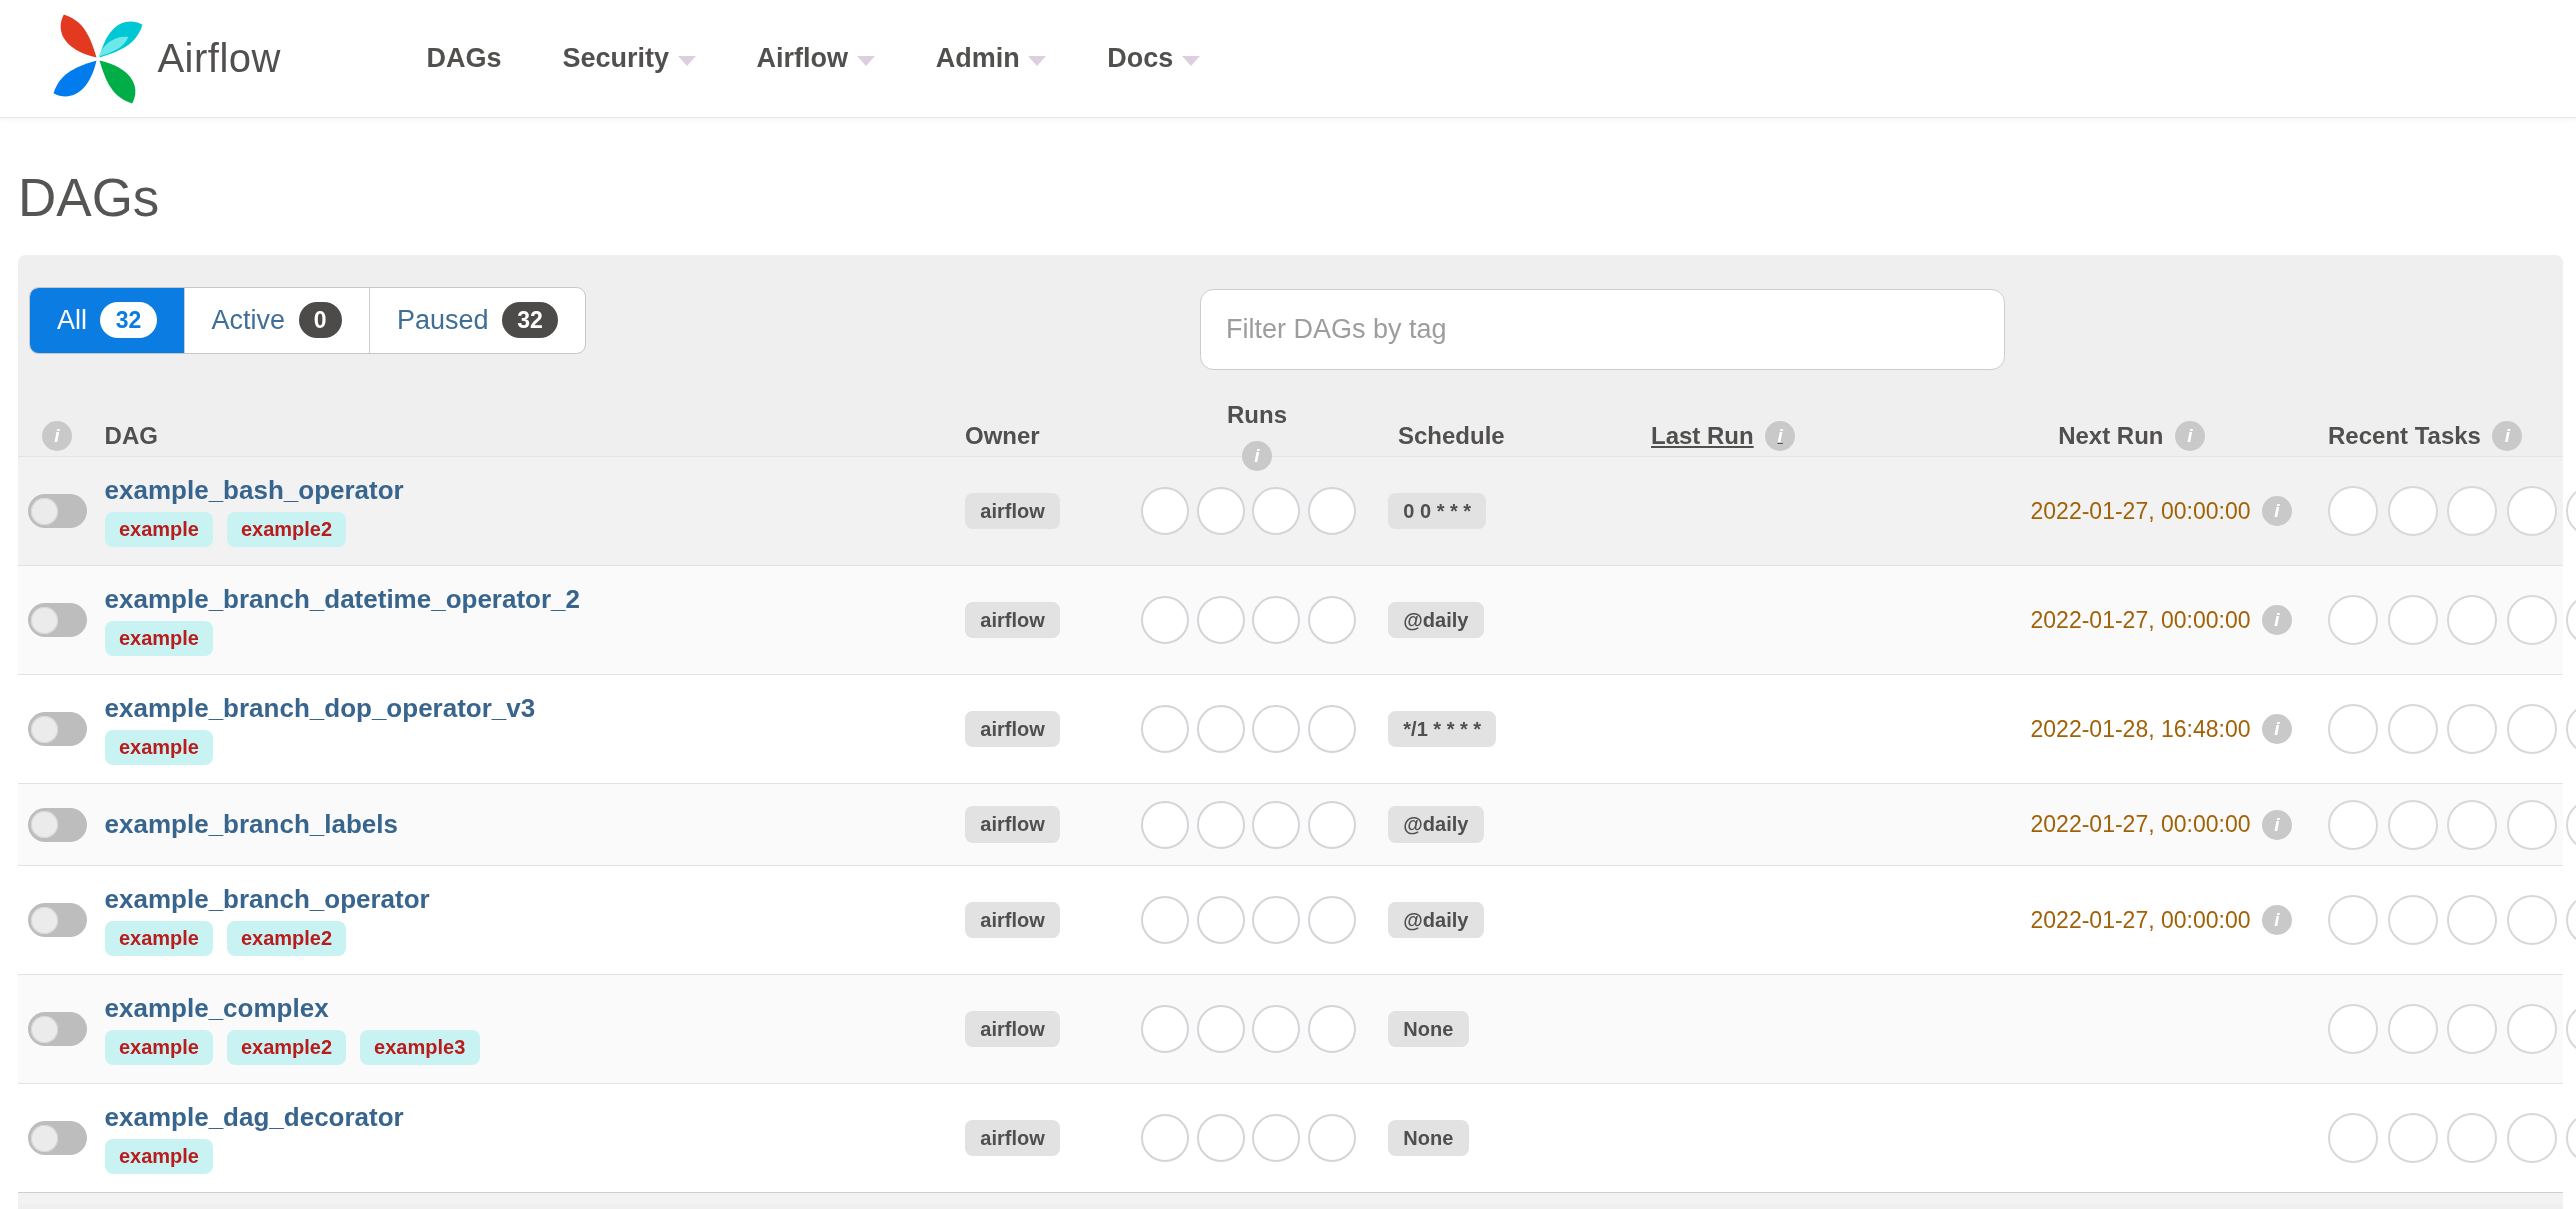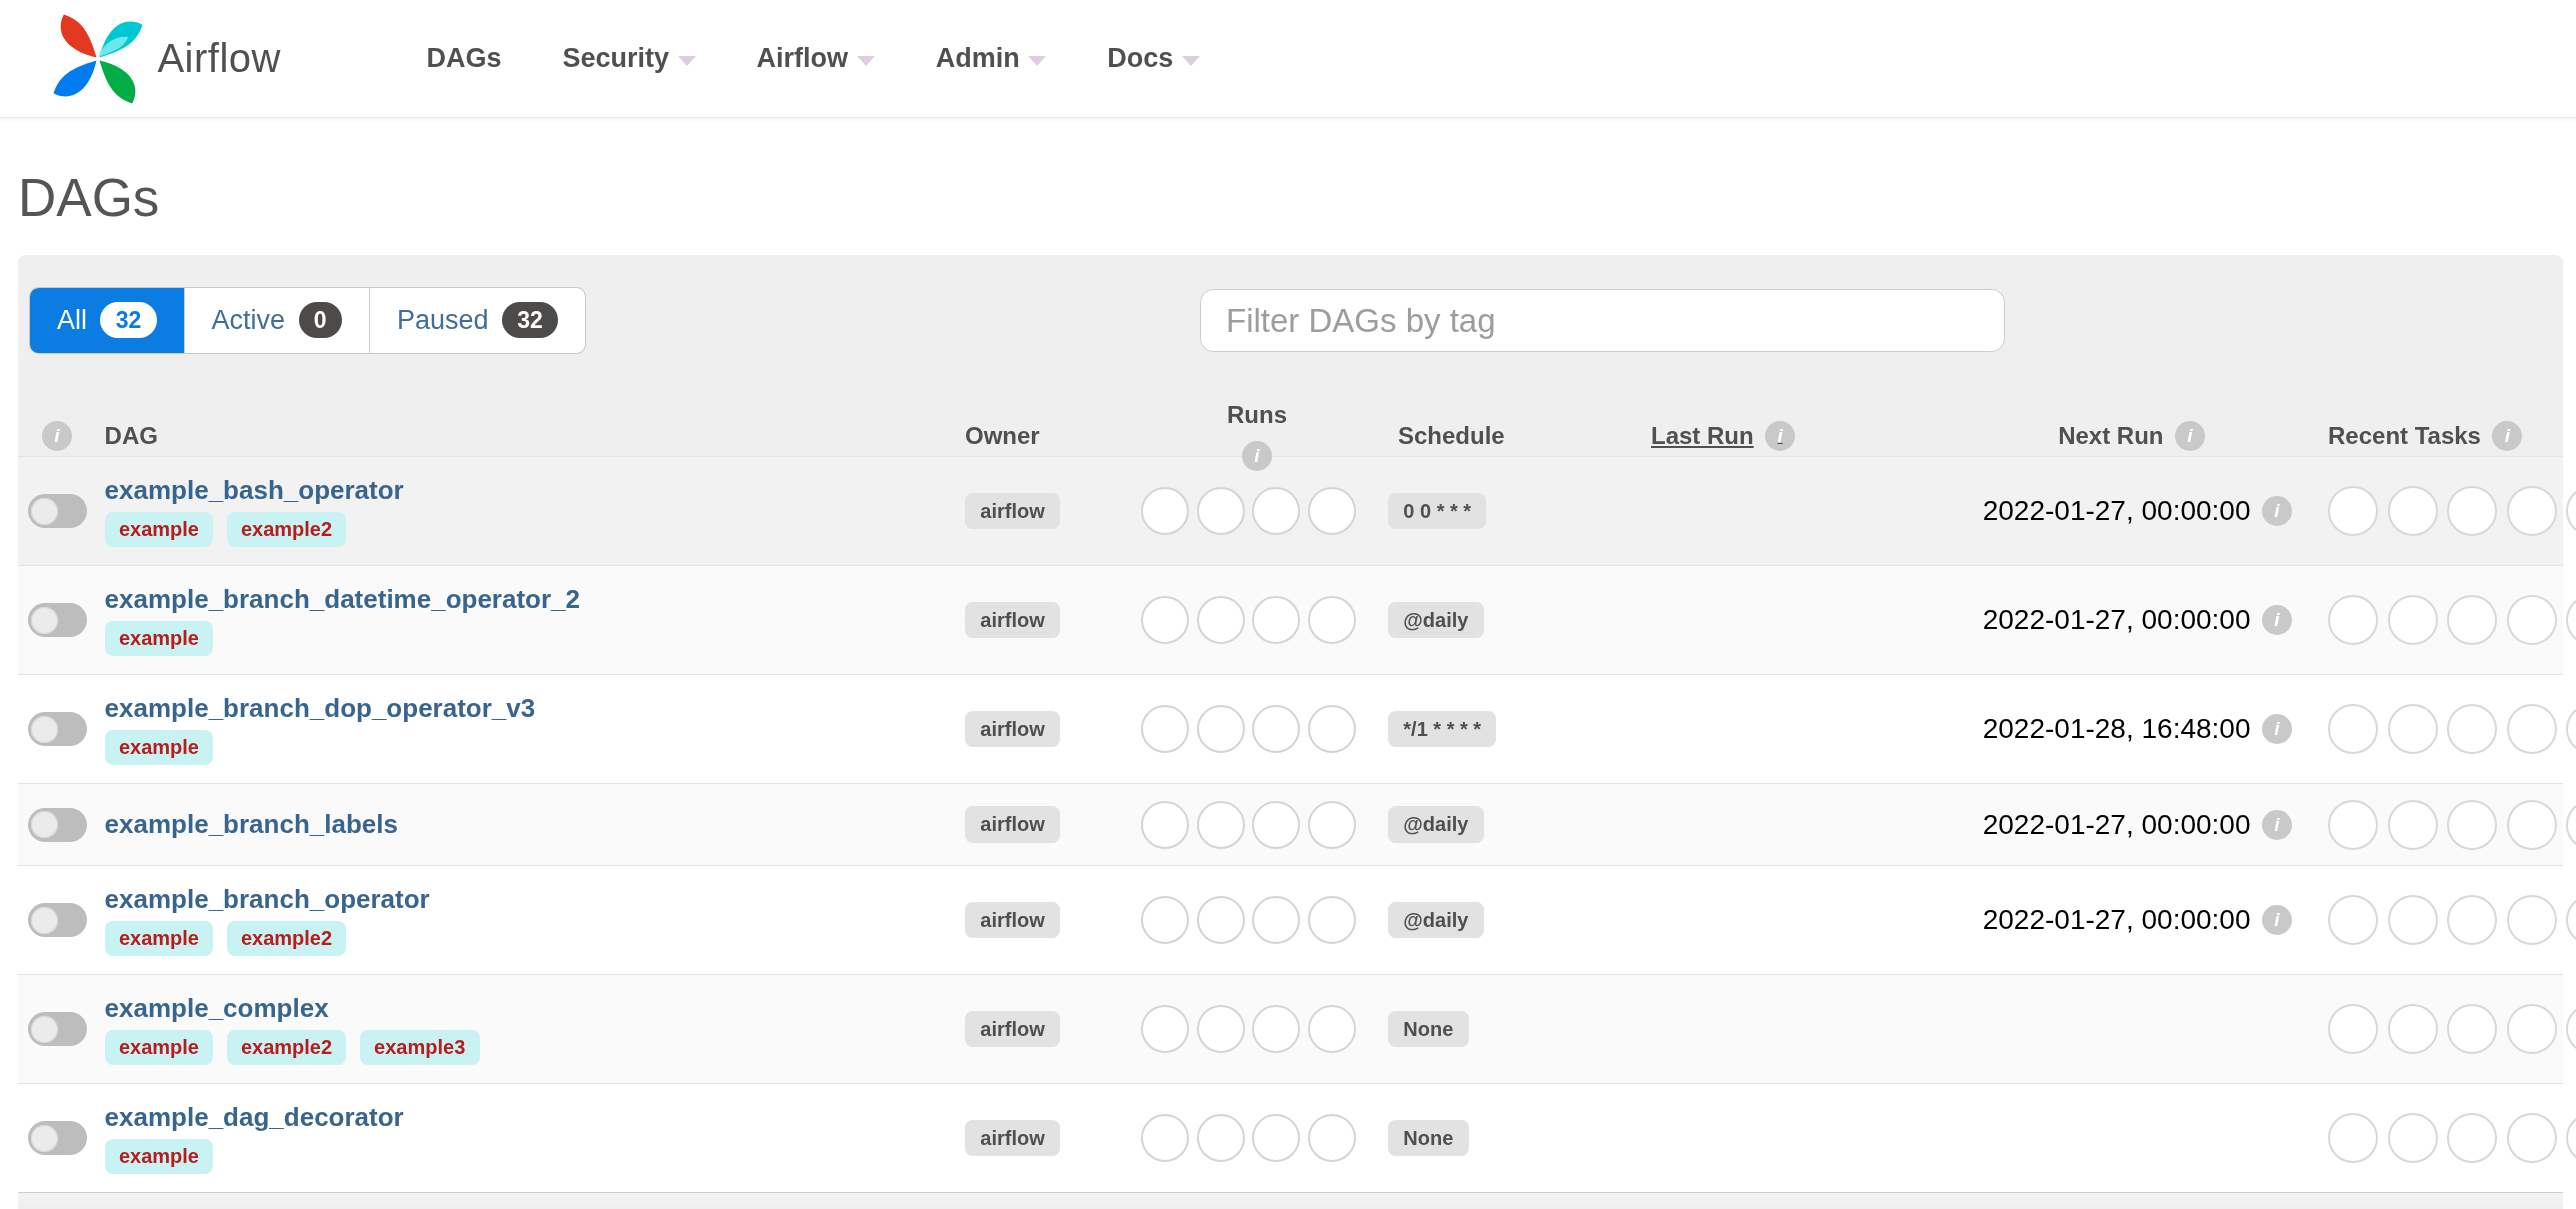--- a/index.html
+++ b/index.html
@@ -33,22 +33,22 @@
                background:#fff; border:1px solid #c6c6c6; border-radius:9.5px; }
   .tab { display:flex; align-items:center; gap:13.4px; padding:0 27px; font-size:27px;
          color:#3f6e96; cursor:pointer; border-left:1px solid #ccc; }
   .tab:first-child { border-left:none; border-radius:8.6px 0 0 8.6px; }
   .tab:last-child { border-radius:0 8.6px 8.6px 0; }
   .tab.active { background:#0b7ce2; color:#fff; }
   .tab-badge { border-radius:953px; padding:4.8px 15.3px; font-size:23px; font-weight:bold;
                background:#4d4b4a; color:#fff; }
   .tab.active .tab-badge { background:#fff; color:#0b7ce2; }
 
-  .filter-input { position:absolute; left:1182px; top:34px; width:805px; height:63px;
-                  border:1.9px solid #ccc; border-radius:13.4px; font-size:33px; color:#555;
+  .filter-input { position:absolute; left:1182px; top:34px; width:805px; height:81px;
+                  border:1.9px solid #ccc; border-radius:13.4px; font-size:27px; color:#555;
                   padding:16px 25px; outline:none; background:#fff;
                   font-family:"Liberation Sans", sans-serif; }
   .filter-input::placeholder { color:#9d9d9d; }
 
   
   .tgrid { display:grid;
            grid-template-columns:78px 849px 172px 248px 248px 296px 401px 1fr;
            align-items:center; }
   .thead { height:55px; font-size:24px; font-weight:bold; color:#51504f; }
   .thead .hcell { display:flex; align-items:center; gap:11.5px; }
@@ -90,21 +90,21 @@
   .c-owner { padding-left:20px; }
   .badge-gray { background:#e2e2e2; color:#4f4f4f; font-size:20px; font-weight:bold;
                 padding:6.7px 15.3px; border-radius:7.6px; white-space:nowrap; }
 
   .c-runs { padding-left:24px; gap:7.6px; }
   .run-circle { width:48px; height:48px; border-radius:50%; background:#fff;
                 border:2.9px solid #d4d4d9; flex:0 0 auto; cursor:pointer; }
 
   .c-sched { padding-left:23px; }
   .c-next { justify-content:flex-end; padding-right:18px; gap:11.5px; }
-  .next-text { font-size:28px; color:#000000; white-space:nowrap; }
+  .next-text { font-size:23px; color:#a16207; white-space:nowrap; }
 
   .c-recent { padding-left:18px; gap:9.5px; overflow:visible; }
   .recent-circle { width:50px; height:50px; border-radius:50%; background:#fff;
                    border:2.9px solid #d8d8dc; flex:0 0 auto; cursor:pointer; }
 </style>
 </head>
 <body>
 
 <div class="navbar">
   <div class="brand">

